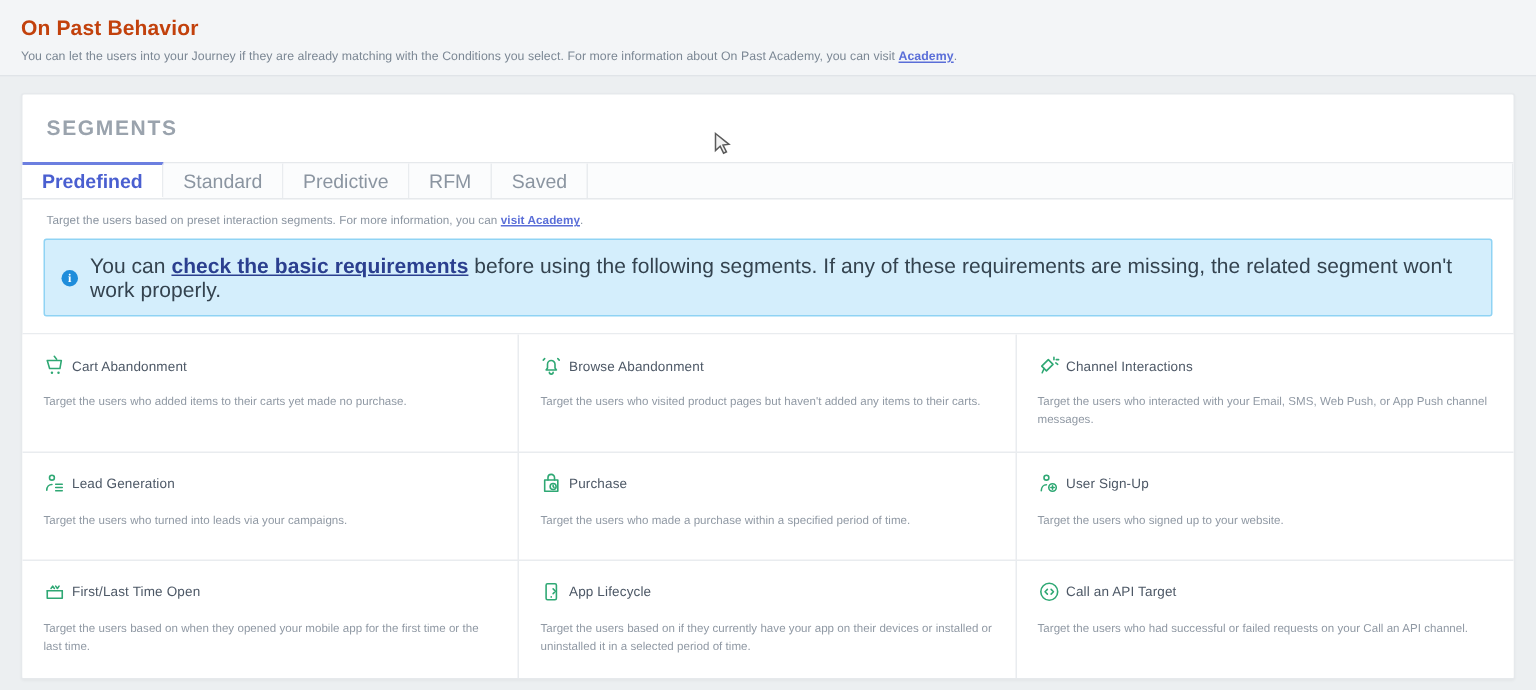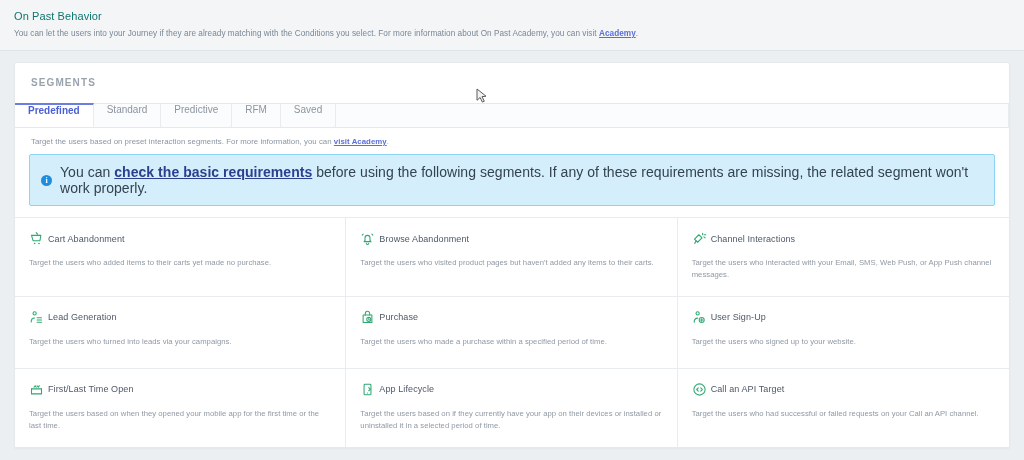--- a/index.html
+++ b/index.html
@@ -13,23 +13,23 @@
   body { position: relative; }
 
   
   .page-header {
     background: #f3f5f7;
     padding: 10px 14px 12px 14px;
     border-bottom: 1px solid #e0e4e8;
     height: 51px;
   }
   .page-title {
-    font-size: 11px;
-    font-weight: 400;
-    color: #0f766e;
+    font-size: 14px;
+    font-weight: 700;
+    color: #c2410c;
     letter-spacing: .1px;
     margin-bottom: 7px;
   }
   .page-subtitle {
     font-size: 8.2px;
     color: #7b8794;
     letter-spacing: .05px;
     line-height: 1.25;
   }
   .link {
@@ -45,40 +45,41 @@
     left: 14px;
     top: 62px;
     width: 996px;
     background: #ffffff;
     border: 1px solid #e6e9ec;
     border-radius: 2px;
     box-shadow: 0 1px 2px rgba(0,0,0,.04);
   }
 
   .segments-label {
-    font-size: 10px;
+    font-size: 14px;
     font-weight: 700;
     letter-spacing: 1.1px;
     color: #9aa3ad;
     padding: 14px 16px 15px 16px;
   }
 
   
   .tabs {
     display: flex;
     border-top: 1px solid #e6e9ec;
     border-bottom: 1px solid #e6e9ec;
     background: #fbfcfd;
     height: 25px;
   }
   .tab {
-    font-size: 10px;
+    font-size: 13px;
     color: #8b95a1;
     padding: 0 13px;
     display: flex;
+    align-items: center;
     border-right: 1px solid #e9ecef;
     cursor: pointer;
     background: #fbfcfd;
     position: relative;
   }
   .tab.active {
     color: #4a5fd0;
     font-weight: 700;
     background: #ffffff;
     border-top: 2px solid #6c7fe0;

